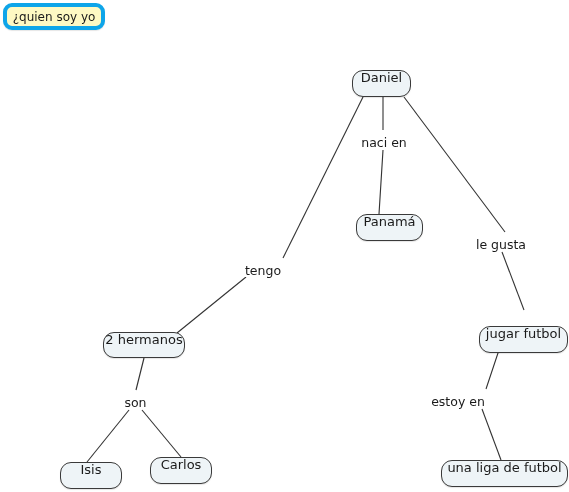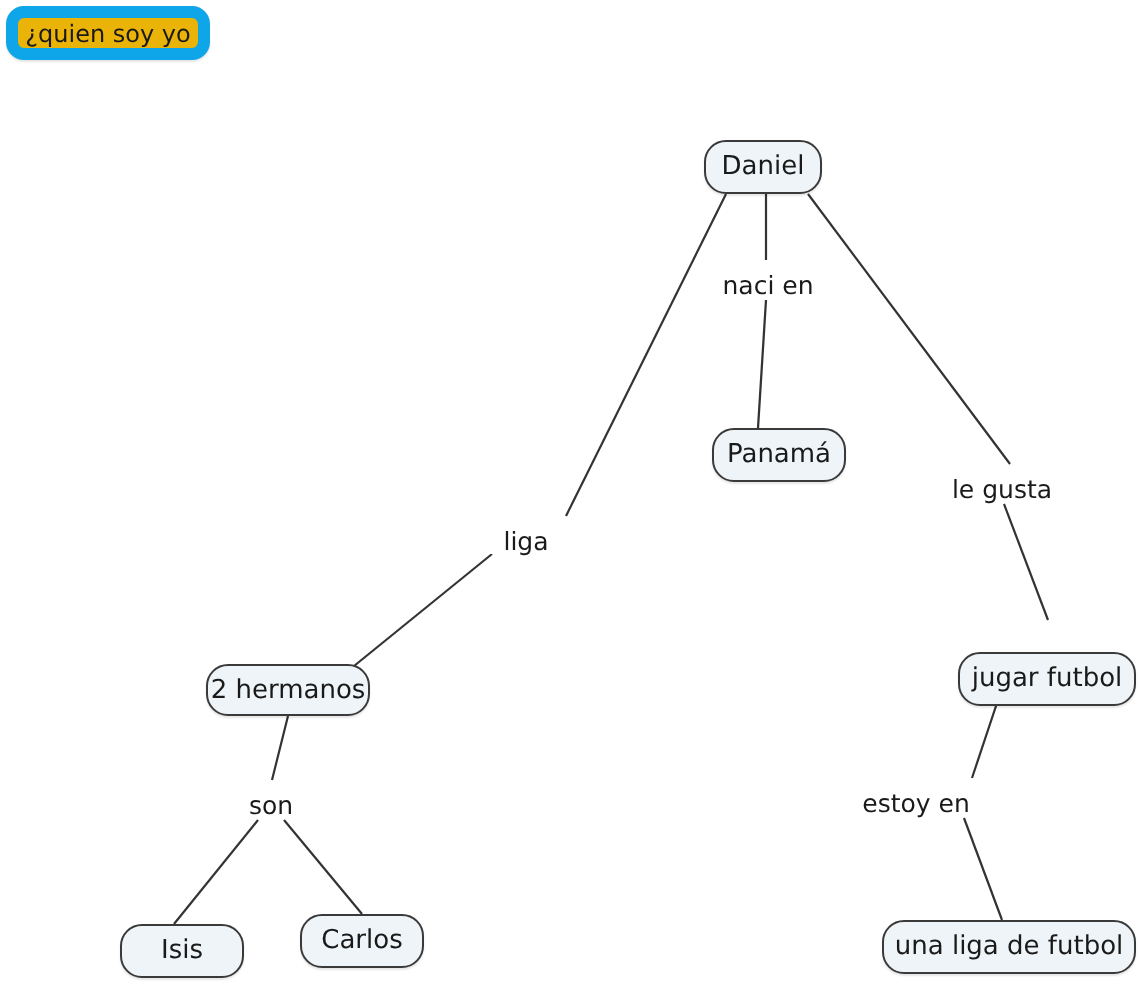--- a/index.html
+++ b/index.html
@@ -22,40 +22,40 @@
     left: 0;
     top: 0;
     width: 569px;
     height: 492px;
     pointer-events: none;
   }
   .node {
     position: absolute;
     box-sizing: border-box;
     display: flex;
-    align-items: center;
+    align-items: flex-start;
     justify-content: center;
     background: #eef4f7;
     border: 1px solid #3a3a3a;
     border-radius: 11px;
     color: #1a1a1a;
     font-size: 13px;
     line-height: 1;
     white-space: nowrap;
     padding: 0 9px;
     box-shadow: 0 1px 1px rgba(0,0,0,0.10);
   }
   .title-node {
     position: absolute;
     box-sizing: border-box;
     display: flex;
     align-items: center;
     justify-content: center;
-    background: #eab308;
-    border: 6px solid #0ea5e9;
+    background: #fef9c3;
+    border: 4px solid #0ea5e9;
     border-radius: 9px;
     color: #1a1a1a;
     font-size: 12px;
     line-height: 1;
     white-space: nowrap;
     padding: 0 10px;
     box-shadow: 0 1px 1px rgba(0,0,0,0.10);
   }
   .link-label {
     position: absolute;
@@ -123,21 +123,21 @@
 
   <div class="node" style="left:479px; top:326px; width:89px; height:27px;">
     <span>jugar futbol</span>
   </div>
 
   <div class="node" style="left:441px; top:460px; width:127px; height:27px;">
     <span>una liga de futbol</span>
   </div>
 
   <div class="link-label" style="left:240px; top:259px; width:46px; height:18px;">
-    <span>liga</span>
+    <span>tengo</span>
   </div>
 
   <div class="link-label" style="left:360px; top:131px; width:48px; height:18px;">
     <span>naci en</span>
   </div>
 
   <div class="link-label" style="left:471px; top:233px; width:60px; height:18px;">
     <span>le gusta</span>
   </div>
 

